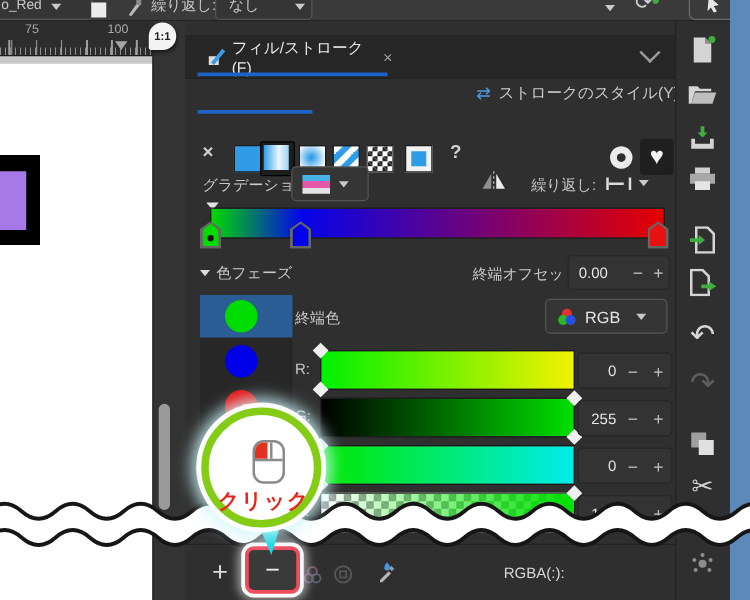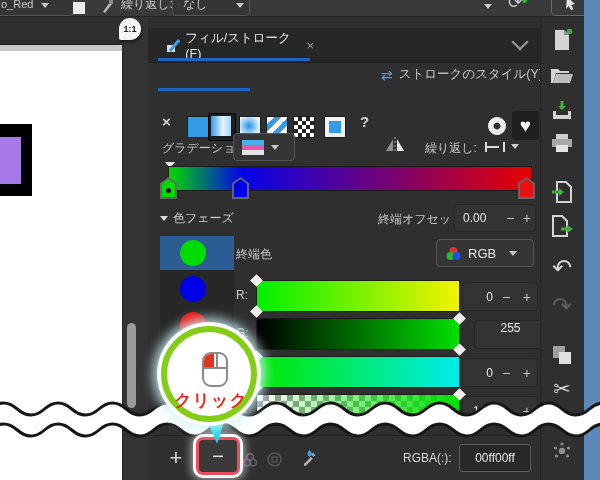--- a/index.html
+++ b/index.html
@@ -51,20 +51,29 @@
     <span class="abs caret" style="left:484px;top:4px;"></span>
     <div class="abs" style="left:508px;top:-8px;color:#cfcfcf;font-size:17px;">⟳</div>
     <div class="abs" style="left:522px;top:-2px;width:5px;height:5px;border-radius:50%;background:#3fae3f;"></div>
     <div class="abs" style="left:551px;top:-10px;width:38px;height:24px;background:#3a3a3a;border:1px solid #6a6a6a;border-radius:5px;display:flex;align-items:center;justify-content:center;">
       <svg width="14" height="14">
           <path d="M3 1l8 7-4 1 2.5 4-2.3 1.4L4.7 10 2 13z" fill="#e6e6e6"></path>
         </svg>
     </div>
   </div>
 
+  <div class="abs" style="left:0;top:17px;width:122px;height:27px;background:#2d2d2d;">
+    <span class="abs" style="left:20px;top:1px;font-size:10px;color:#a8a8a8;">75</span>
+    <span class="abs" style="left:86px;top:1px;font-size:10px;color:#a8a8a8;">100</span>
+    <div class="abs" style="left:0;bottom:0;width:122px;height:12px;
+                background-image:repeating-linear-gradient(90deg,#8f8f8f 0 1px,transparent 1px 4px),
+                                 repeating-linear-gradient(90deg,#9f9f9f 0 1px,transparent 1px 20px);
+                background-size:auto 6px,auto 12px;background-position:0 100%,9px 100%;background-repeat:repeat-x;"></div>
+    <div class="abs" style="left:92px;top:16px;width:0;height:0;border-left:5px solid transparent;border-right:5px solid transparent;border-top:7px solid #a5a5a5;"></div>
+  </div>
   <div class="abs" style="left:0;top:44px;width:122px;height:7px;background:#c9c9c9;border-top:1px solid #1c1c1c;"></div>
 
   <div class="abs" style="left:119px;top:18px;width:22px;height:22px;background:#f4f4f4;border-radius:50% 50% 50% 2px;
               box-shadow:1px 2px 3px rgba(0,0,0,.5);display:flex;align-items:center;justify-content:center;z-index:5;">
     <span style="font-size:9px;font-weight:bold;color:#222;">1:1</span>
   </div>
 
   <div class="abs" style="left:0;top:51px;width:122px;height:429px;background:#ffffff;">
     <div class="abs" style="left:-14px;top:73px;width:46px;height:72px;background:#000;">
       <div class="abs" style="left:0;top:13px;width:35px;height:47px;background:#a678e8;"></div>
@@ -192,21 +201,21 @@
       <span class="v">0</span>
       <span class="m">−</span>
       <span class="p">+</span>
     </div>
 
     <span class="abs lbl" style="left:88px;top:309px;">G:</span>
     <div class="abs slider" style="left:108px;top:301px;width:202px;height:30px;background:linear-gradient(90deg,#000000,#00e000);">
       <span class="notch" style="right:-5px;top:-5px;"></span>
       <span class="notch" style="right:-5px;bottom:-5px;"></span>
     </div>
-    <div class="abs spin" style="left:326px;top:303px;width:74px;height:27px;flex-direction:column;">
+    <div class="abs spin" style="left:314px;top:303px;width:74px;height:27px;">
       <span class="v">255</span>
       <span class="m">−</span>
       <span class="p">+</span>
     </div>
 
     <span class="abs lbl" style="left:88px;top:347px;">B:</span>
     <div class="abs slider" style="left:108px;top:339px;width:202px;height:30px;background:linear-gradient(90deg,#00e800,#00ecec);">
       <span class="notch" style="left:-5px;top:-5px;"></span>
       <span class="notch" style="left:-5px;bottom:-5px;"></span>
     </div>
@@ -244,23 +253,20 @@
           </svg>
       </div>
       <div class="abs" style="left:152px;top:12px;">
         <svg width="19" height="19">
             <path d="M4 16l7-7 1.8 1.8-7 7H4z" fill="#b8b8b8"></path>
             <path d="M11 6.5l2.5 2.5 2-2-2.5-2.5z" fill="#9a9a9a"></path>
             <path d="M7.5 6.2c0-2 1.5-3.6 2.2-4.2.7.6 2.2 2.2 2.2 4.2a2.2 2.2 0 1 1-4.4 0z" fill="#3f9ce8"></path>
           </svg>
       </div>
       <span class="abs lbl" style="left:255px;top:15px;color:#d6d6d6;">RGBA(:):</span>
-      <div class="abs" style="left:311px;top:8px;width:70px;height:26px;background:#282828;border:1px solid #5a5a5a;border-radius:3px;display:flex;align-items:center;justify-content:center;">
-        <span class="val">00ff00ff</span>
-      </div>
     </div>
   </div>
 
   <div class="abs" style="left:196px;top:437px;width:44px;height:38px;background:#3a3a3a;border:3px solid #ef4d5e;border-radius:7px;
               box-shadow:0 0 0 3px rgba(255,255,255,.95),0 0 8px 5px rgba(255,255,255,.55);
               display:flex;align-items:center;justify-content:center;z-index:45;box-sizing:border-box;">
     <span style="color:#eaeaea;font-size:20px;">−</span>
   </div>
 
   <div class="abs" style="left:540px;top:17px;width:44px;height:463px;background:#2f2f2f;border-left:1px solid #232323;"></div>

